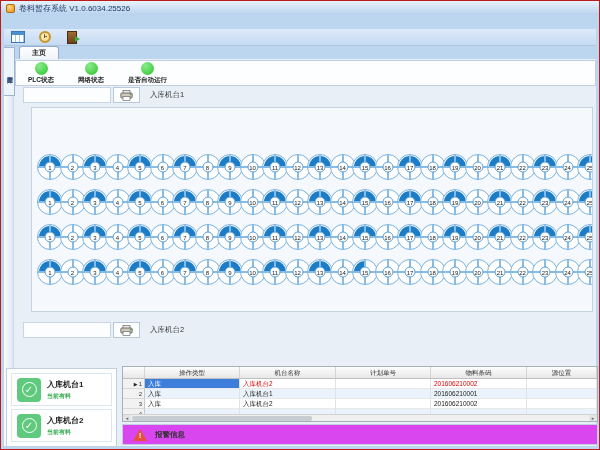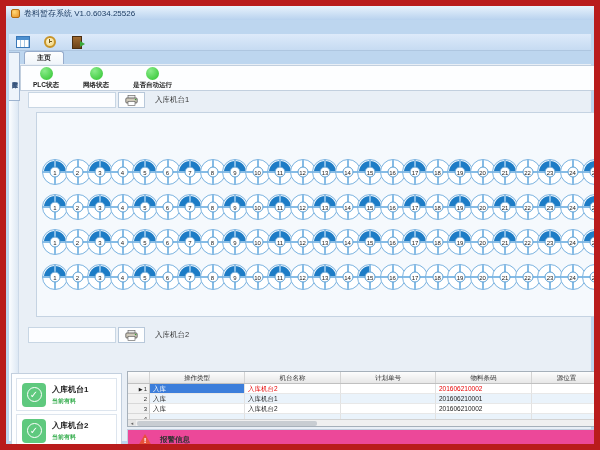--- a/index.html
+++ b/index.html
@@ -1,19 +1,19 @@
 <!DOCTYPE html>
 <html><head>
 <meta charset="utf-8">
 <style>
   html,body{margin:0;padding:0;background:#888;}
   *{box-sizing:border-box;}
   .window{position:relative;width:600px;height:450px;background:#bdd6ef;
     font-family:"Liberation Sans",sans-serif;overflow:hidden;
-    border:6px solid #b91c1c;}
+    border:1px solid #b91c1c;}
   
   .titlebar{position:absolute;left:0;top:0;width:600px;height:14px;
     background:linear-gradient(#e8f2fc,#b8d2ee);display:flex;align-items:center;}
   .app-icon{width:9px;height:9px;margin:0 4px 0 5px;border-radius:2px;
     background:radial-gradient(circle at 35% 30%,#ffd878,#e89020);border:1px solid #b06a10;}
   .wtitle{font-size:8px;color:#16365e;white-space:nowrap;}
   
   .menubar{position:absolute;left:3px;top:14px;right:3px;height:14px;
     background:#d6e5f6;display:flex;align-items:center;}
   .menu-item{font-size:7.5px;color:#1a1a1a;padding:0 8px;line-height:14px;cursor:default;}
@@ -105,21 +105,21 @@
     border-right:1px solid #e2e2e2;border-bottom:1px solid #e8e8e8;
     overflow:hidden;white-space:nowrap;flex:0 0 auto;}
   .g-cell.sel{background:#3c7edb;color:#fff;}
   .g-cell.red{color:#e60000;}
   .g-scroll{position:absolute;left:0;right:0;bottom:0;height:7px;background:#f0f0f0;
     border-top:1px solid #d2d2d2;display:flex;align-items:center;}
   .g-sbtn{width:8px;height:7px;font-size:5px;line-height:7px;text-align:center;color:#666;background:#e4e4e4;}
   .g-thumb{width:180px;height:5px;background:#c8cdd2;border-radius:2px;margin-left:1px;}
   
   .alarm{position:absolute;left:121px;top:423px;width:476px;height:21px;
-    background:#ec4899;border:1px solid #c2cfde;display:flex;align-items:center;
+    background:#d946ef;border:1px solid #c2cfde;display:flex;align-items:center;
     padding-left:10px;gap:8px;}
   .warn{position:relative;width:14px;height:12px;flex:0 0 auto;}
   .warn::before{content:'';position:absolute;left:0;top:0;width:0;height:0;
     border-left:7px solid transparent;border-right:7px solid transparent;
     border-bottom:12px solid #e8503a;}
   .warn::after{content:'!';position:absolute;left:0;top:2px;width:14px;text-align:center;
     font-size:8px;font-weight:bold;color:#fff;}
   .alarm-label{font-size:7.5px;font-weight:bold;color:#333;}
 </style>
 </head>

